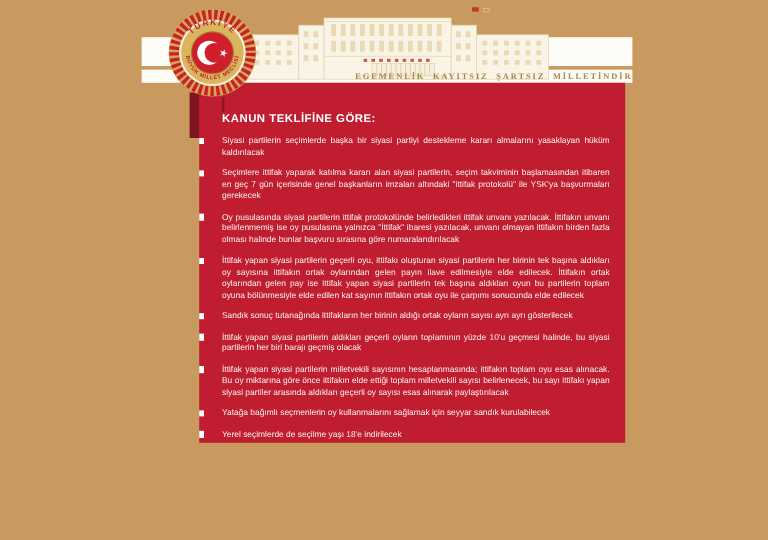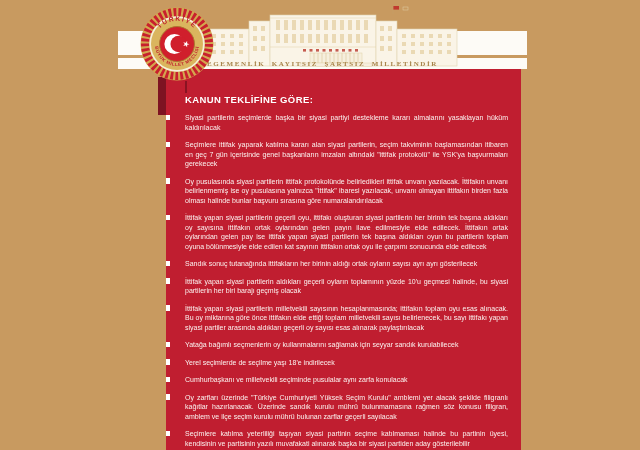--- a/index.html
+++ b/index.html
@@ -2,25 +2,25 @@
 <html><head>
 <meta charset="utf-8">
 <style>
   html,body{margin:0;padding:0;background:#c99a5f;}
   #stage{position:relative;width:640px;height:450px;background:#c89a60;overflow:hidden;
          font-family:"Liberation Sans",sans-serif;}
   .band{position:absolute;left:118px;width:409px;background:#fdfbf6;}
   .band1{top:31px;height:24px;}
   .band2{top:58px;height:11px;}
   .motto{position:absolute;left:118px;top:58.5px;width:409px;height:11px;z-index:3;
-         text-align:center;font-family:"Liberation Serif",serif;font-weight:bold;
+         text-align:right;font-family:"Liberation Serif",serif;font-weight:bold;
          font-size:7px;line-height:11px;color:#a8854b;letter-spacing:1.6px;word-spacing:3px;}
   .building{position:absolute;left:188px;top:4px;width:270px;height:64px;z-index:2;}
   .notch{position:absolute;left:158px;top:77px;width:9px;height:38px;background:#7e1322;z-index:2;}
-  .card{position:absolute;left:166px;top:69px;width:355px;height:381px;background:#c01e30;
+  .card{position:absolute;left:166px;top:69px;width:355px;height:300px;background:#c01e30;
         z-index:3;box-sizing:border-box;padding:25px 13px 0 19px;overflow:hidden;}
   .tick{position:absolute;left:185px;top:81px;width:2px;height:12px;background:#8a1322;z-index:4;}
   .title{margin:0 0 8px 0;font-size:9.5px;line-height:11px;font-weight:bold;color:#ffffff;
          letter-spacing:0.4px;}
   ul.bullets{list-style:none;margin:0;padding:0;}
   ul.bullets li{position:relative;margin:0 0 8px 0;font-size:7px;line-height:9.5px;
         color:#fbf2ef;text-align:justify;}
   .sq{position:absolute;left:-21px;top:1.5px;width:5.5px;height:5.5px;background:#ffffff;}
   .emblem{position:absolute;left:140px;top:7px;width:74px;height:74px;z-index:5;}
 </style>

